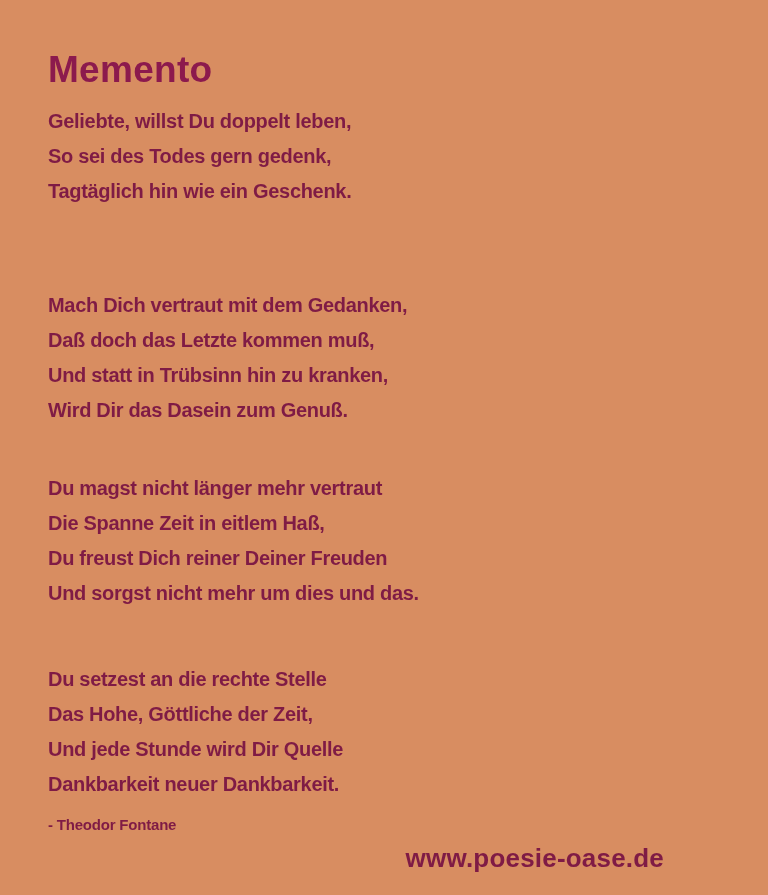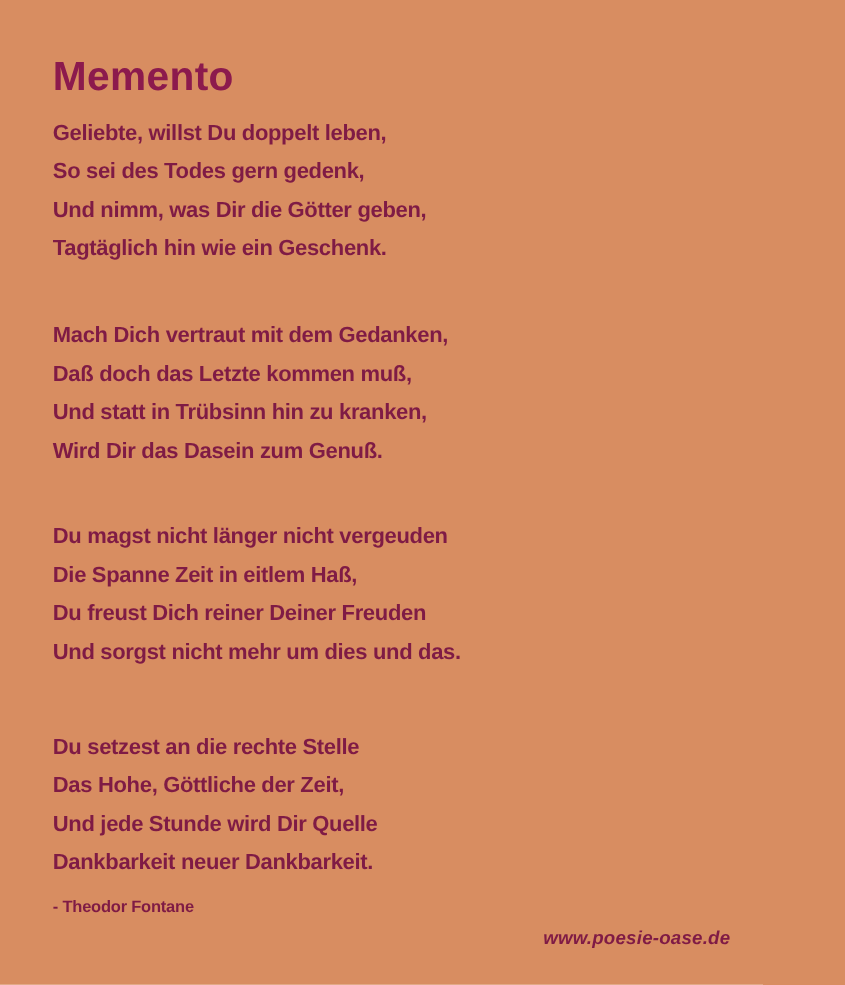--- a/index.html
+++ b/index.html
@@ -51,51 +51,49 @@
     font-size: 15px;
     font-weight: 700;
     letter-spacing: -0.2px;
     color: var(--text-color);
     white-space: nowrap;
   }
   .website {
     position: absolute;
     top: 843px;
     right: 104px;
-    font-size: 17px;
+    font-size: 26px;
     font-weight: 700;
     letter-spacing: 0.2px;
     color: var(--text-color);
     white-space: nowrap;
-    font-style: italic;
   }
 </style>
 </head>
 <body>
 
 <div class="card">
 
   <div class="title">Memento</div>
 
   <div class="stanza stanza-1">
     <div>Geliebte, willst Du doppelt leben,</div>
     <div>So sei des Todes gern gedenk,</div>
-    <div>Und nimm, was Dir die Götter geben,</div>
     <div>Tagtäglich hin wie ein Geschenk.</div>
   </div>
 
   <div class="stanza stanza-2">
     <div>Mach Dich vertraut mit dem Gedanken,</div>
     <div>Daß doch das Letzte kommen muß,</div>
     <div>Und statt in Trübsinn hin zu kranken,</div>
     <div>Wird Dir das Dasein zum Genuß.</div>
   </div>
 
   <div class="stanza stanza-3">
-    <div>Du magst nicht länger nicht vergeuden</div>
+    <div>Du magst nicht länger mehr vertraut</div>
     <div>Die Spanne Zeit in eitlem Haß,</div>
     <div>Du freust Dich reiner Deiner Freuden</div>
     <div>Und sorgst nicht mehr um dies und das.</div>
   </div>
 
   <div class="stanza stanza-4">
     <div>Du setzest an die rechte Stelle</div>
     <div>Das Hohe, Göttliche der Zeit,</div>
     <div>Und jede Stunde wird Dir Quelle</div>
     <div>Dankbarkeit neuer Dankbarkeit.</div>

